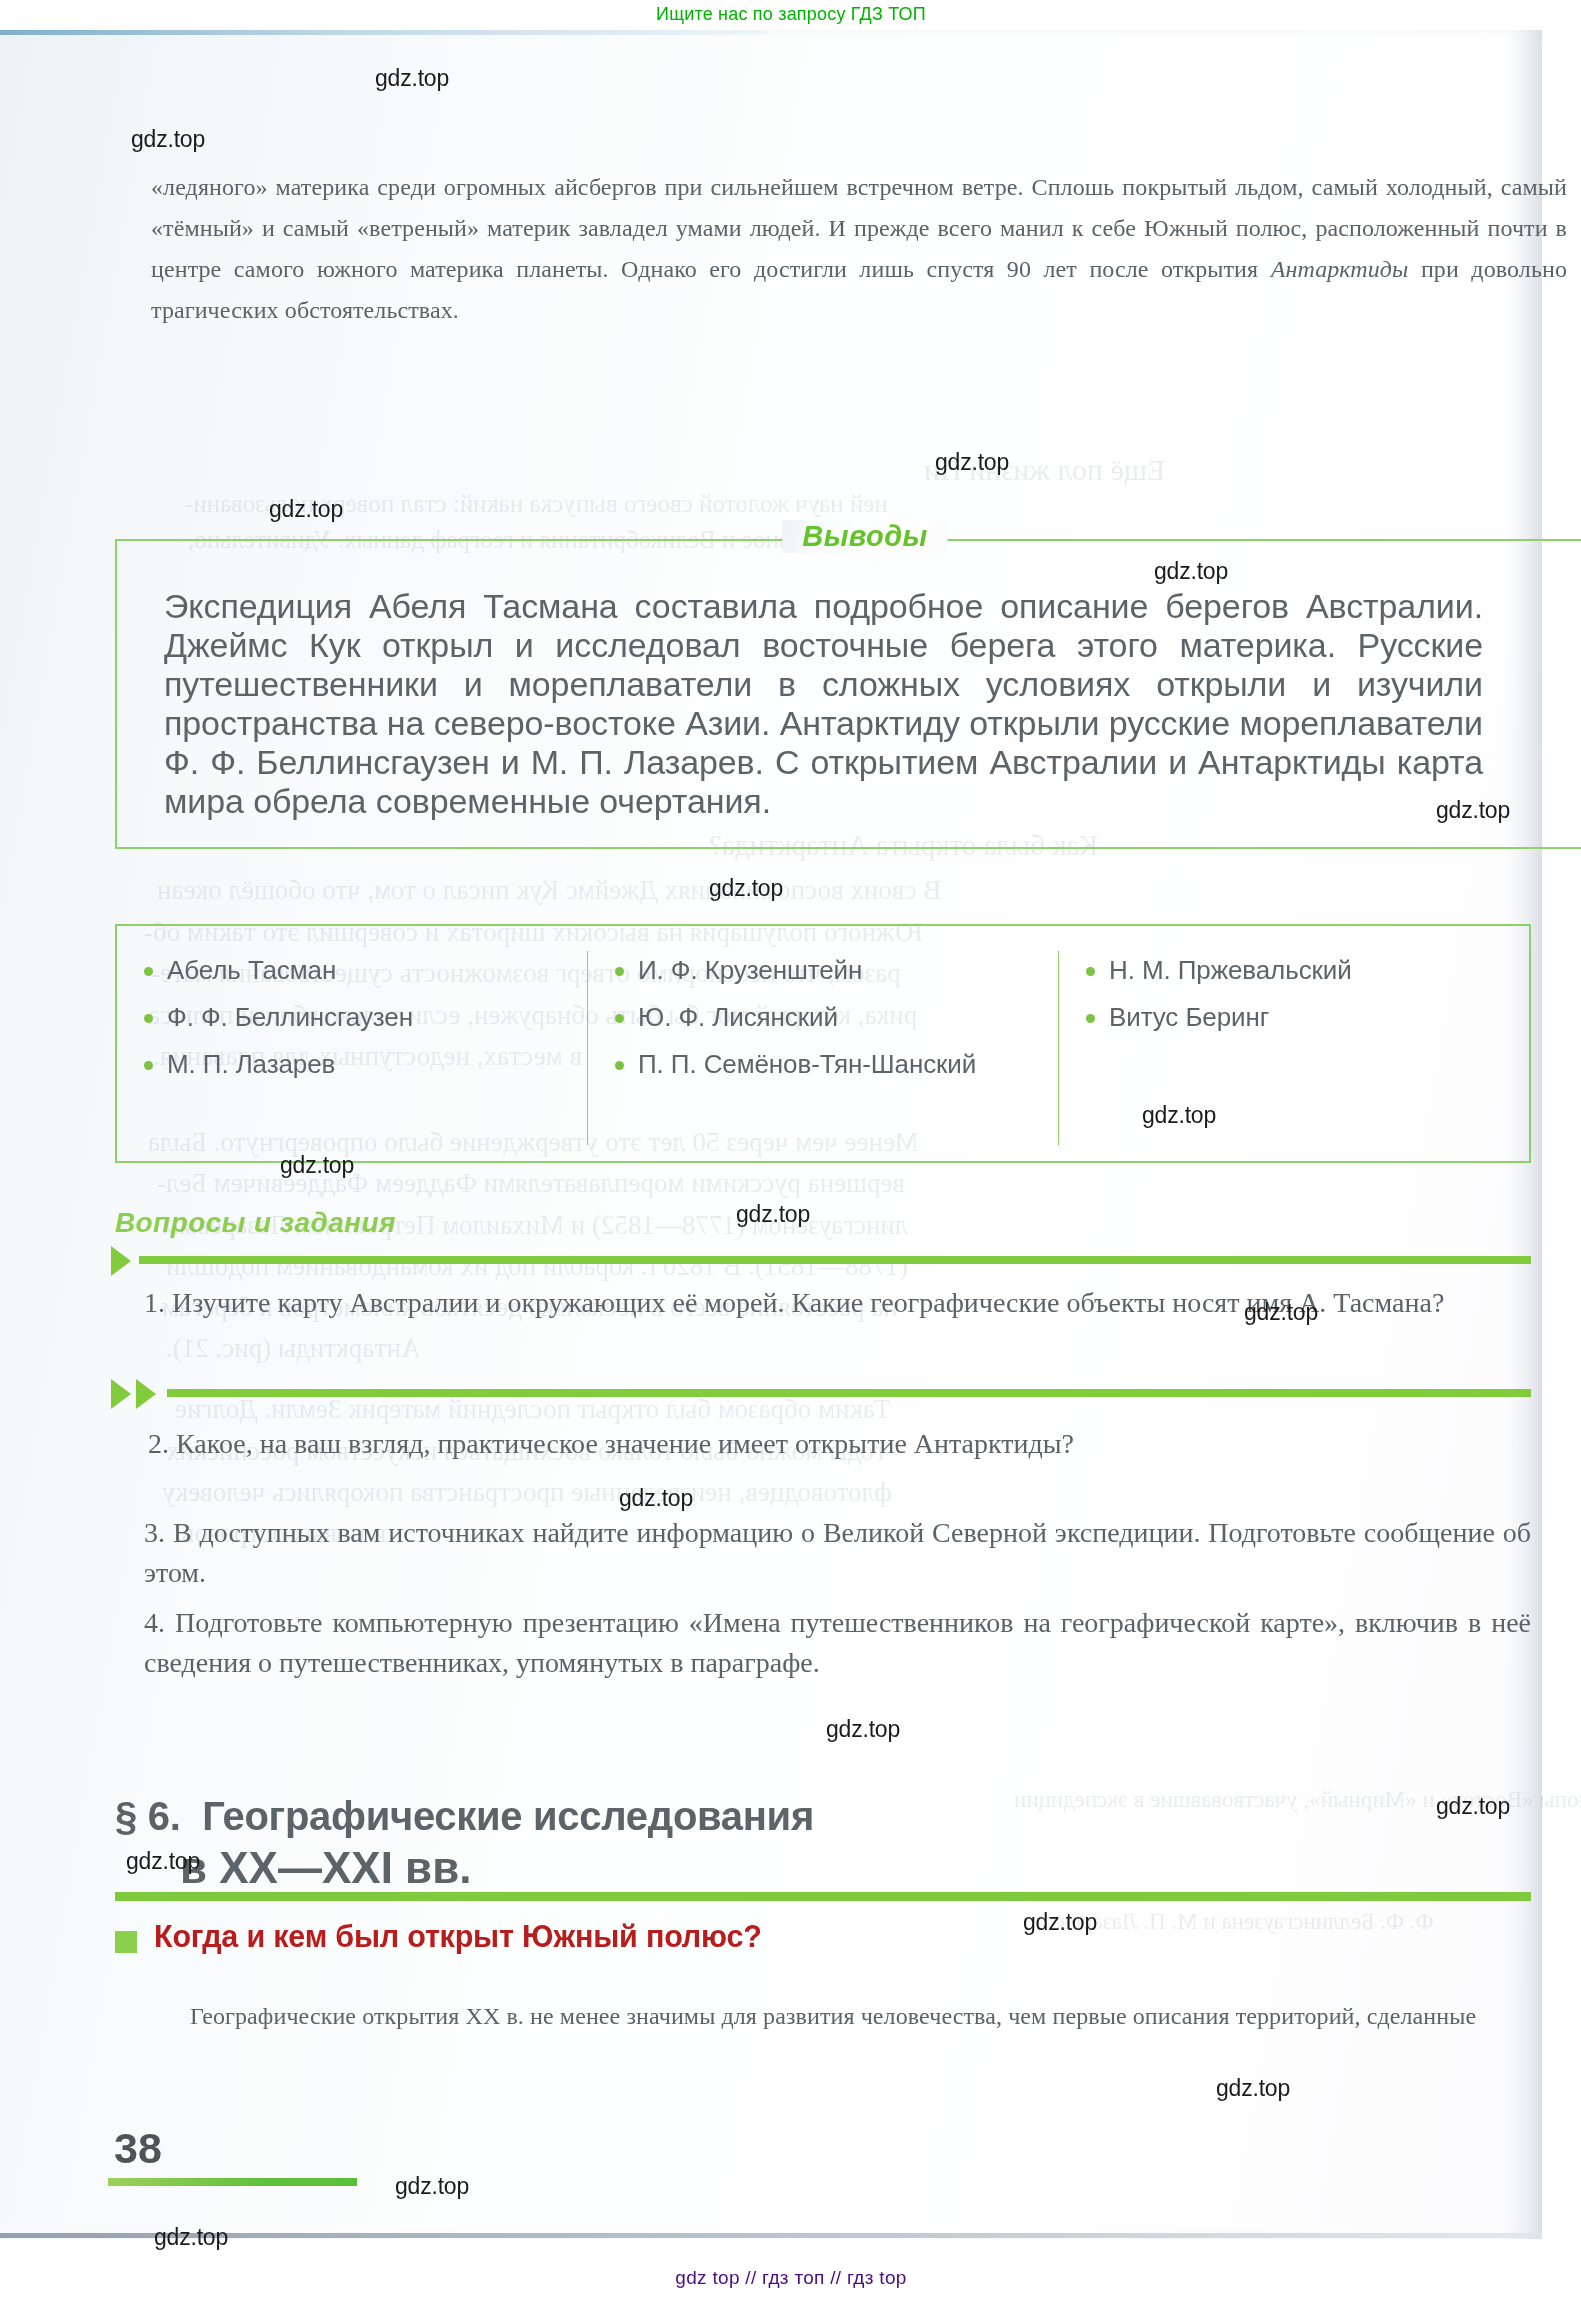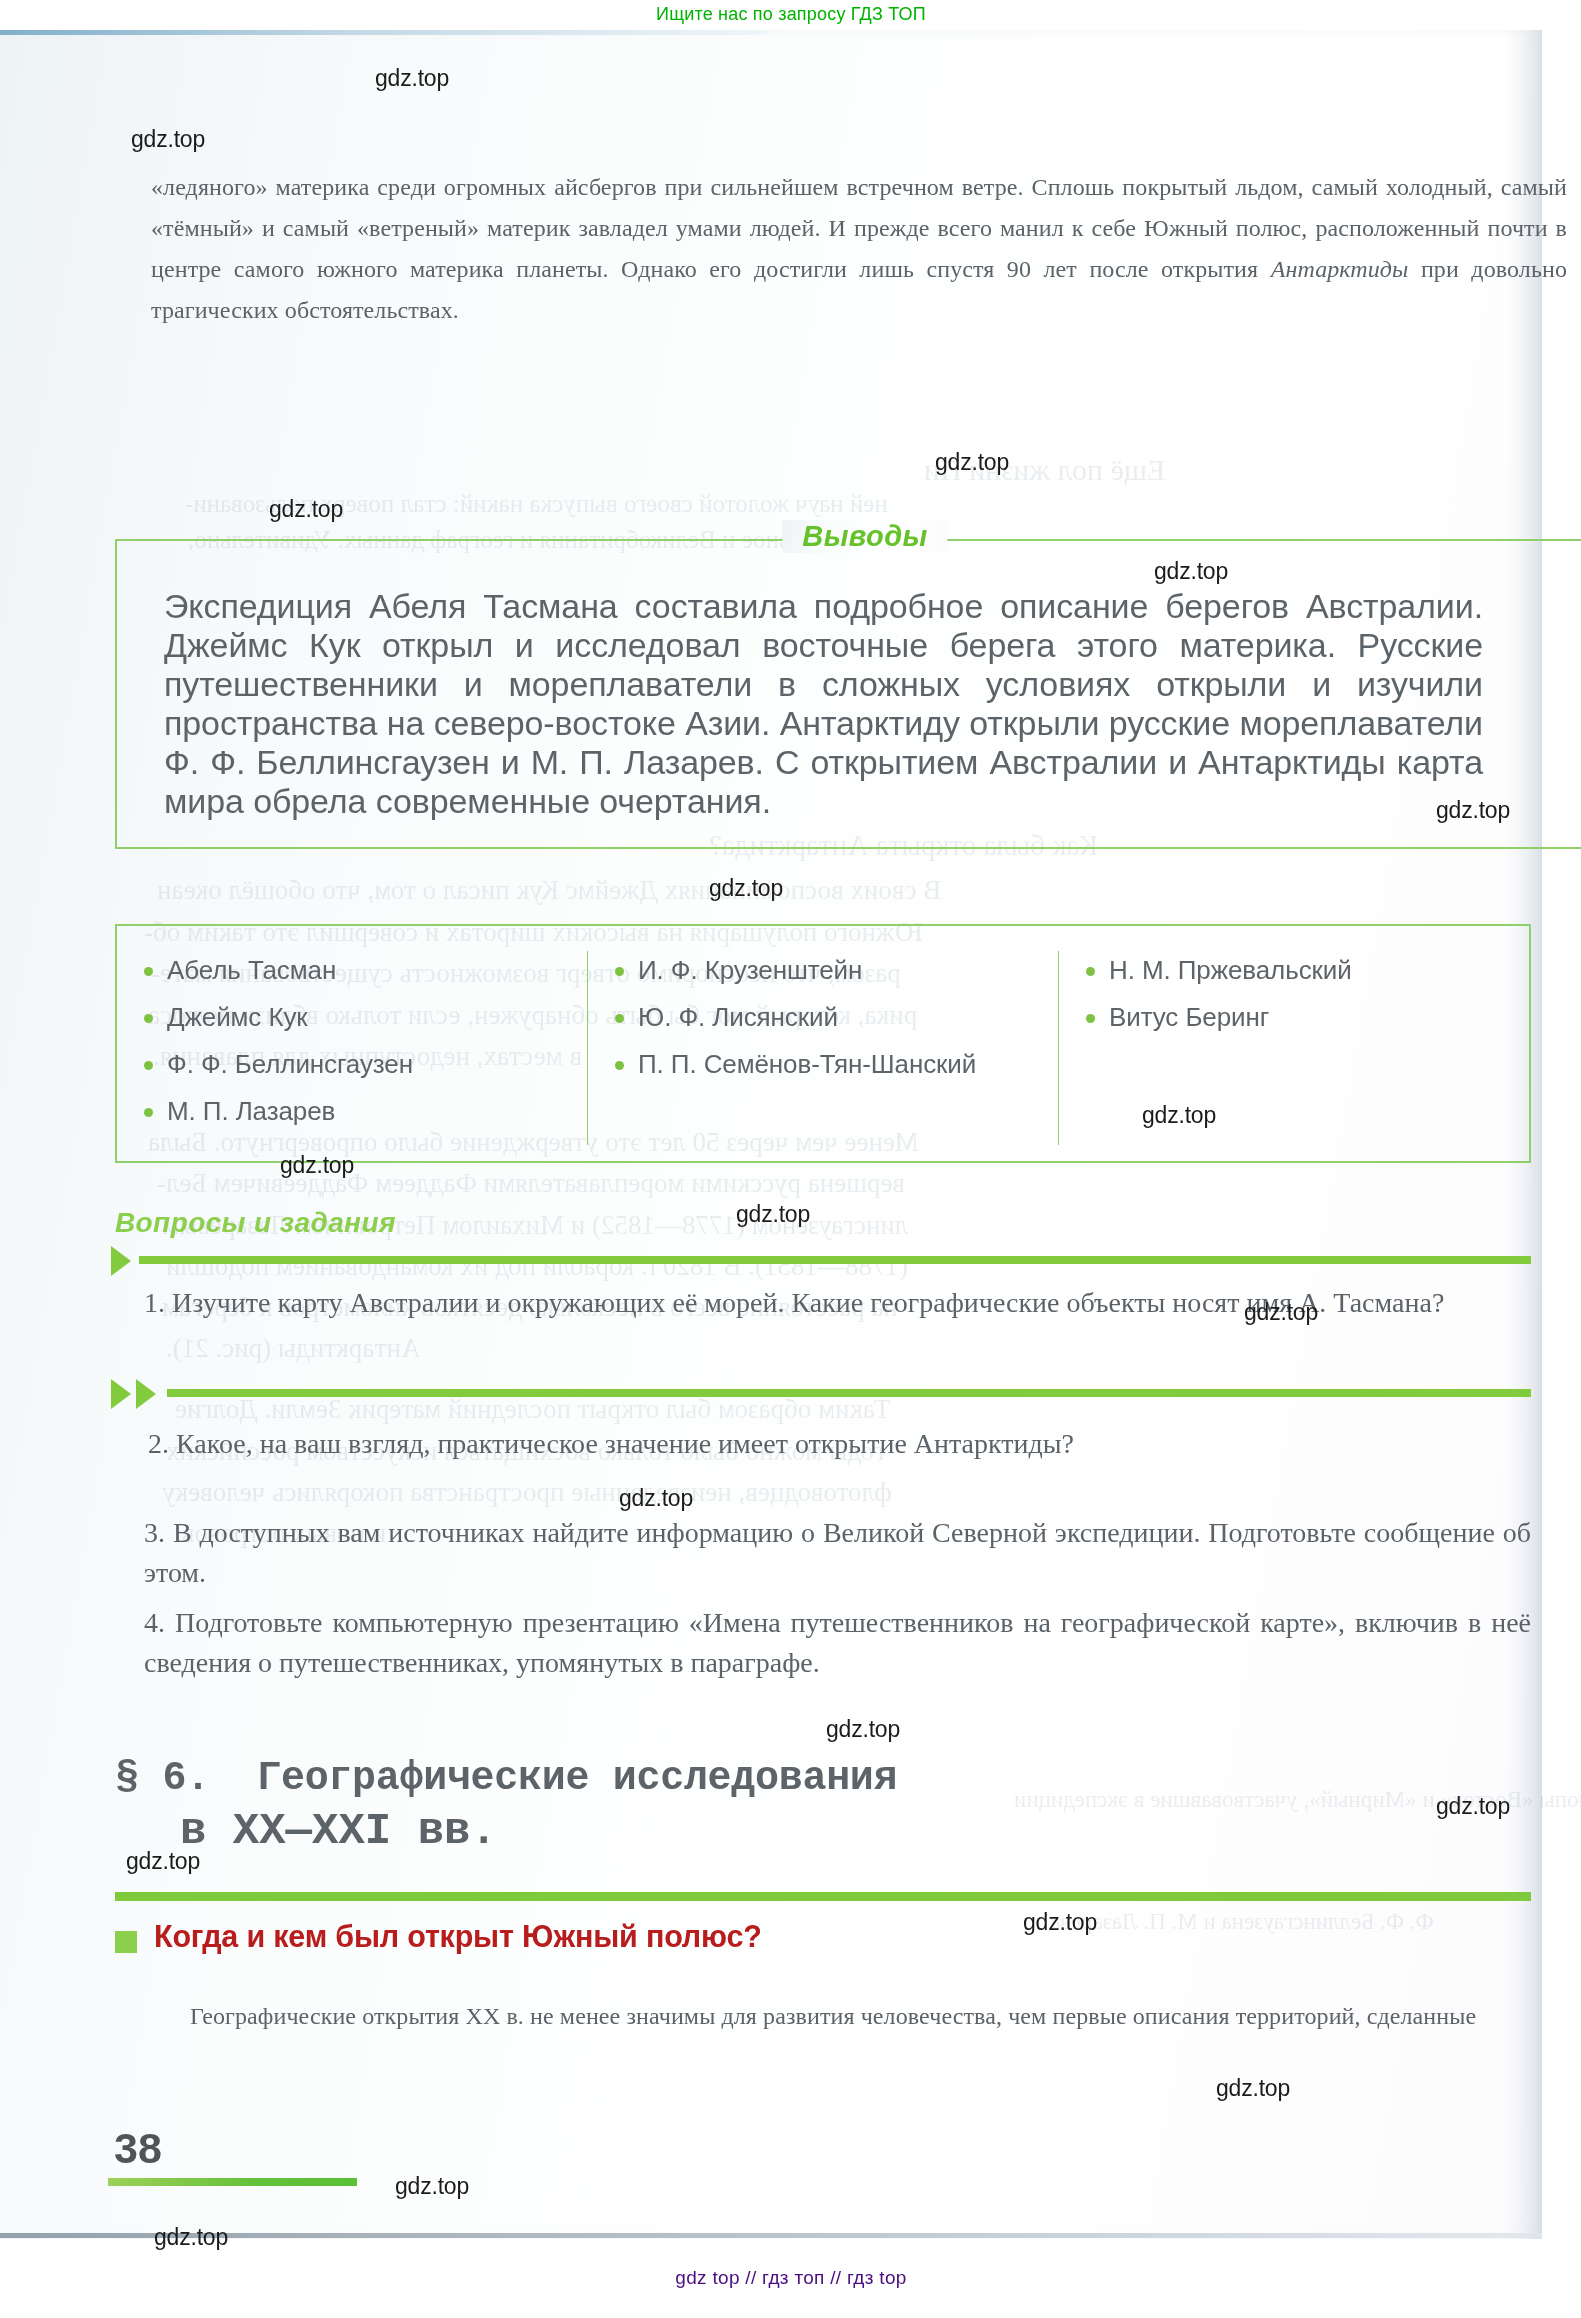--- a/index.html
+++ b/index.html
@@ -307,21 +307,20 @@
 
 <div class="green-box" style="left:115px; top:539px; width:1500px; height:310px;">
   <div class="box-title">Выводы</div>
   <div class="box-body" style="position:absolute; left:47px; top:46px; width:1319px;">Экспедиция Абеля Тасмана составила подробное описание берегов Австралии. Джеймс Кук открыл и исследовал восточные берега этого материка. Русские путешественники и мореплаватели в сложных условиях открыли и изучили пространства на северо-востоке Азии. Антарктиду открыли русские мореплаватели Ф. Ф. Беллинсгаузен и М. П. Лазарев. С открытием Австралии и Антарктиды карта мира обрела современные очертания.</div>
 </div>
 
 <div class="green-box" style="left:115px; top:924px; width:1416px; height:239px;">
   <div class="word-cols" id="word-cols">
       <div class="word-col">
         <div class="word-item">Абель Тасман</div>
-        <div class="word-item">Джеймс Кук</div>
         <div class="word-item">Ф. Ф. Беллинсгаузен</div>
         <div class="word-item">М. П. Лазарев</div>
       </div>
       <div class="word-col divided">
         <div class="word-item">И. Ф. Крузенштейн</div>
         <div class="word-item">Ю. Ф. Лисянский</div>
         <div class="word-item">П. П. Семёнов-Тян-Шанский</div>
       </div>
       <div class="word-col divided">
         <div class="word-item">Н. М. Пржевальский</div>
@@ -338,21 +337,21 @@
 <div class="q-par" style="left:144px; top:1283px; width:1387px;">1. Изучите карту Австралии и окружающих её морей. Какие географические объекты носят имя А. Тасмана?</div>
 
 <div class="tri" style="left:111px; top:1379px;"></div>
 <div class="tri" style="left:136px; top:1379px;"></div>
 <div class="qa-rule" style="left:167px; top:1389px; width:1364px;"></div>
 
 <div class="q-par" style="left:148px; top:1424px; width:1387px;">2. Какое, на ваш взгляд, практическое значение имеет открытие Антарктиды?</div>
 <div class="q-par" style="left:144px; top:1513px; width:1387px;">3. В доступных вам источниках найдите информацию о Великой Северной экспедиции. Подготовьте сообщение об этом.</div>
 <div class="q-par" style="left:144px; top:1603px; width:1387px;">4. Подготовьте компьютерную презентацию «Имена путешественников на географической карте», включив в неё сведения о путешественниках, упомянутых в параграфе.</div>
 
-<div id="chapter-heading" style="left:115px; top:1753px; width:1166px;font-family:Liberation Mono, monospace;">
+<div id="chapter-heading" style="left:115px; top:1790px; width:1166px;">
   <span>§ 6.</span>&nbsp;&nbsp;<span>Географические исследования</span>
   <span class="l2 big">в XX—XXI вв.</span>
 </div>
 
 <div id="chapter-rule" style="left:115px; top:1892px; width:1416px;"></div>
 
 <div id="subhead-marker" style="left:115px; top:1931px;"></div>
 <div id="subhead" style="left:154px; top:1919px;">Когда и кем был открыт Южный полюс?</div>
 
 <div class="content body-par" style="left:115px; top:1996px; width:1416px; text-indent:39px;">Географические открытия XX в. не менее значимы для развития человечества, чем первые описания территорий, сделанные</div>

